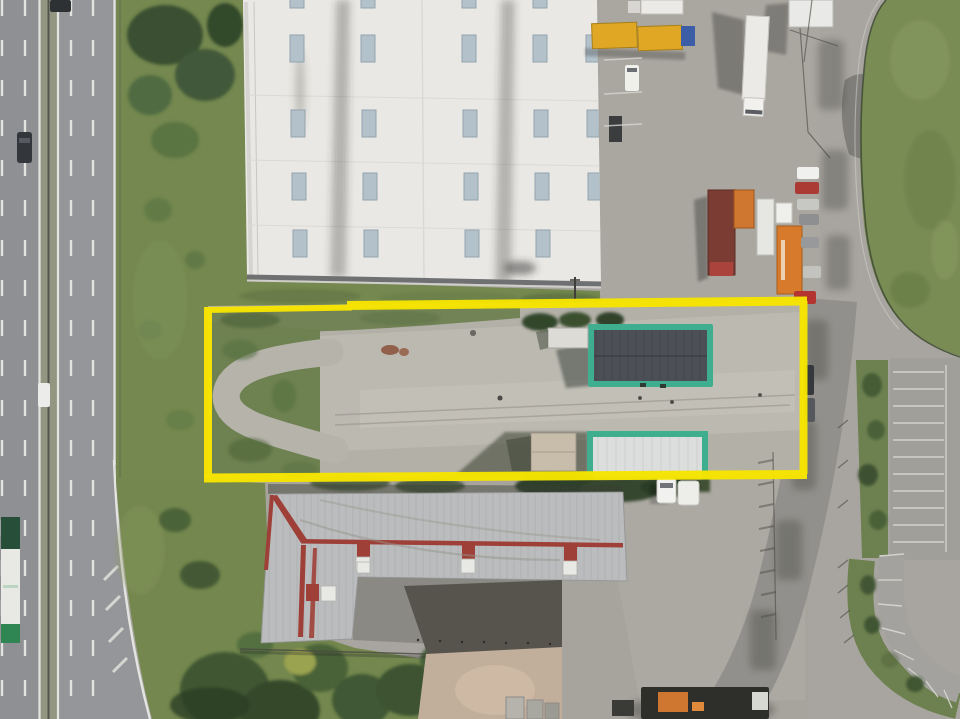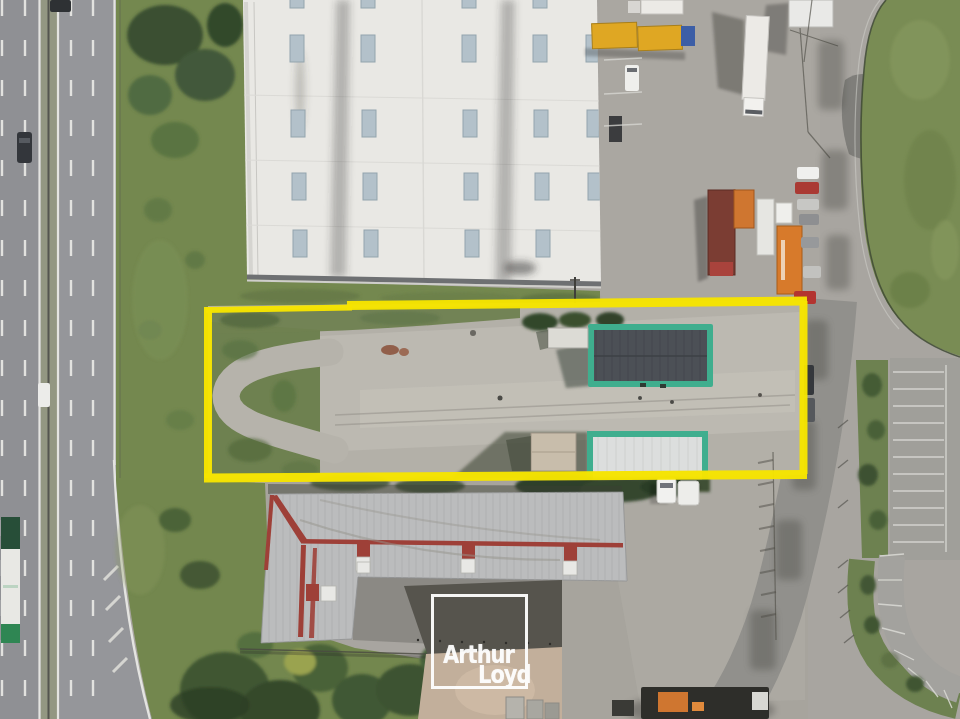--- a/index.html
+++ b/index.html
@@ -451,17 +451,13 @@
 
   <g stroke-linecap="butt">
     <line x1="206" y1="310" x2="352" y2="307.5" class="accent-line" stroke-width="6"></line>
     <line x1="347" y1="305.5" x2="807" y2="301" class="accent-line" stroke-width="9"></line>
     <line x1="803.5" y1="301" x2="803.5" y2="474" class="accent-line" stroke-width="8"></line>
     <line x1="807" y1="474.5" x2="204" y2="478" class="accent-line" stroke-width="9"></line>
     <line x1="208" y1="478" x2="208" y2="307" class="accent-line" stroke-width="8"></line>
   </g>
 </svg>
 
-<div class="watermark">
-  <span class="wm-line1">Arthur</span>
-  <span class="wm-line2">Loyd</span>
 </div>
-</div>
 
 </body></html>

